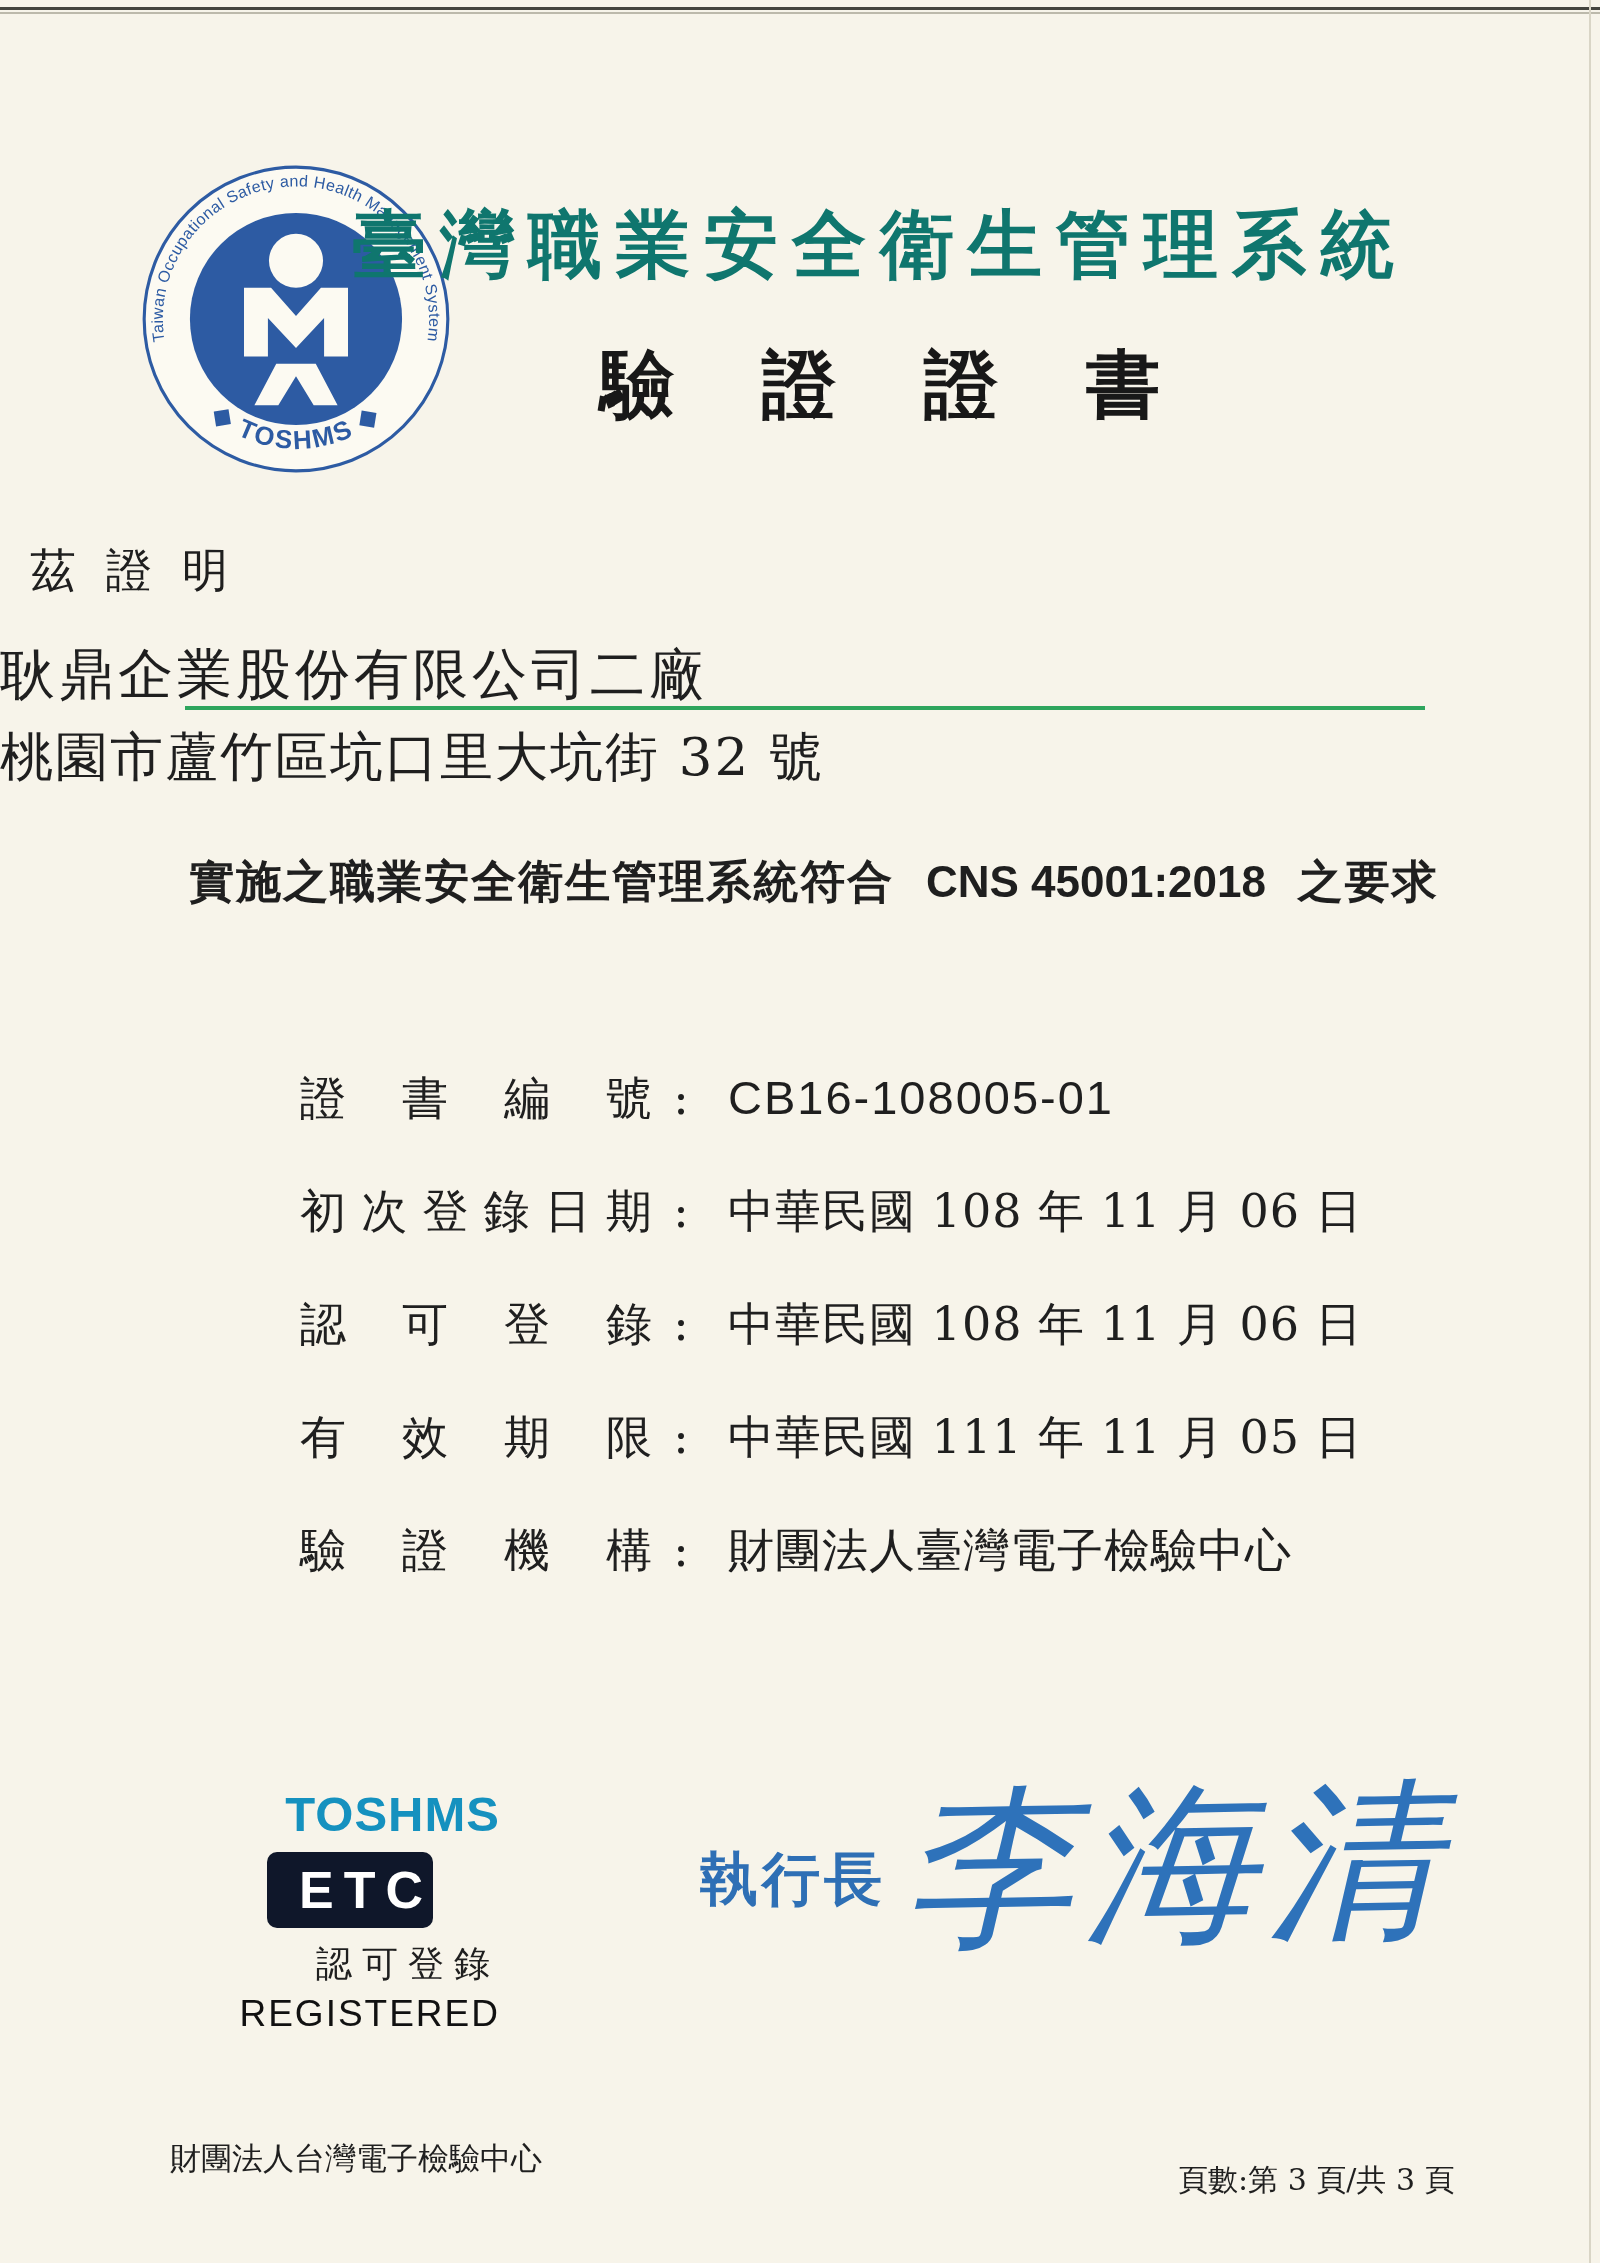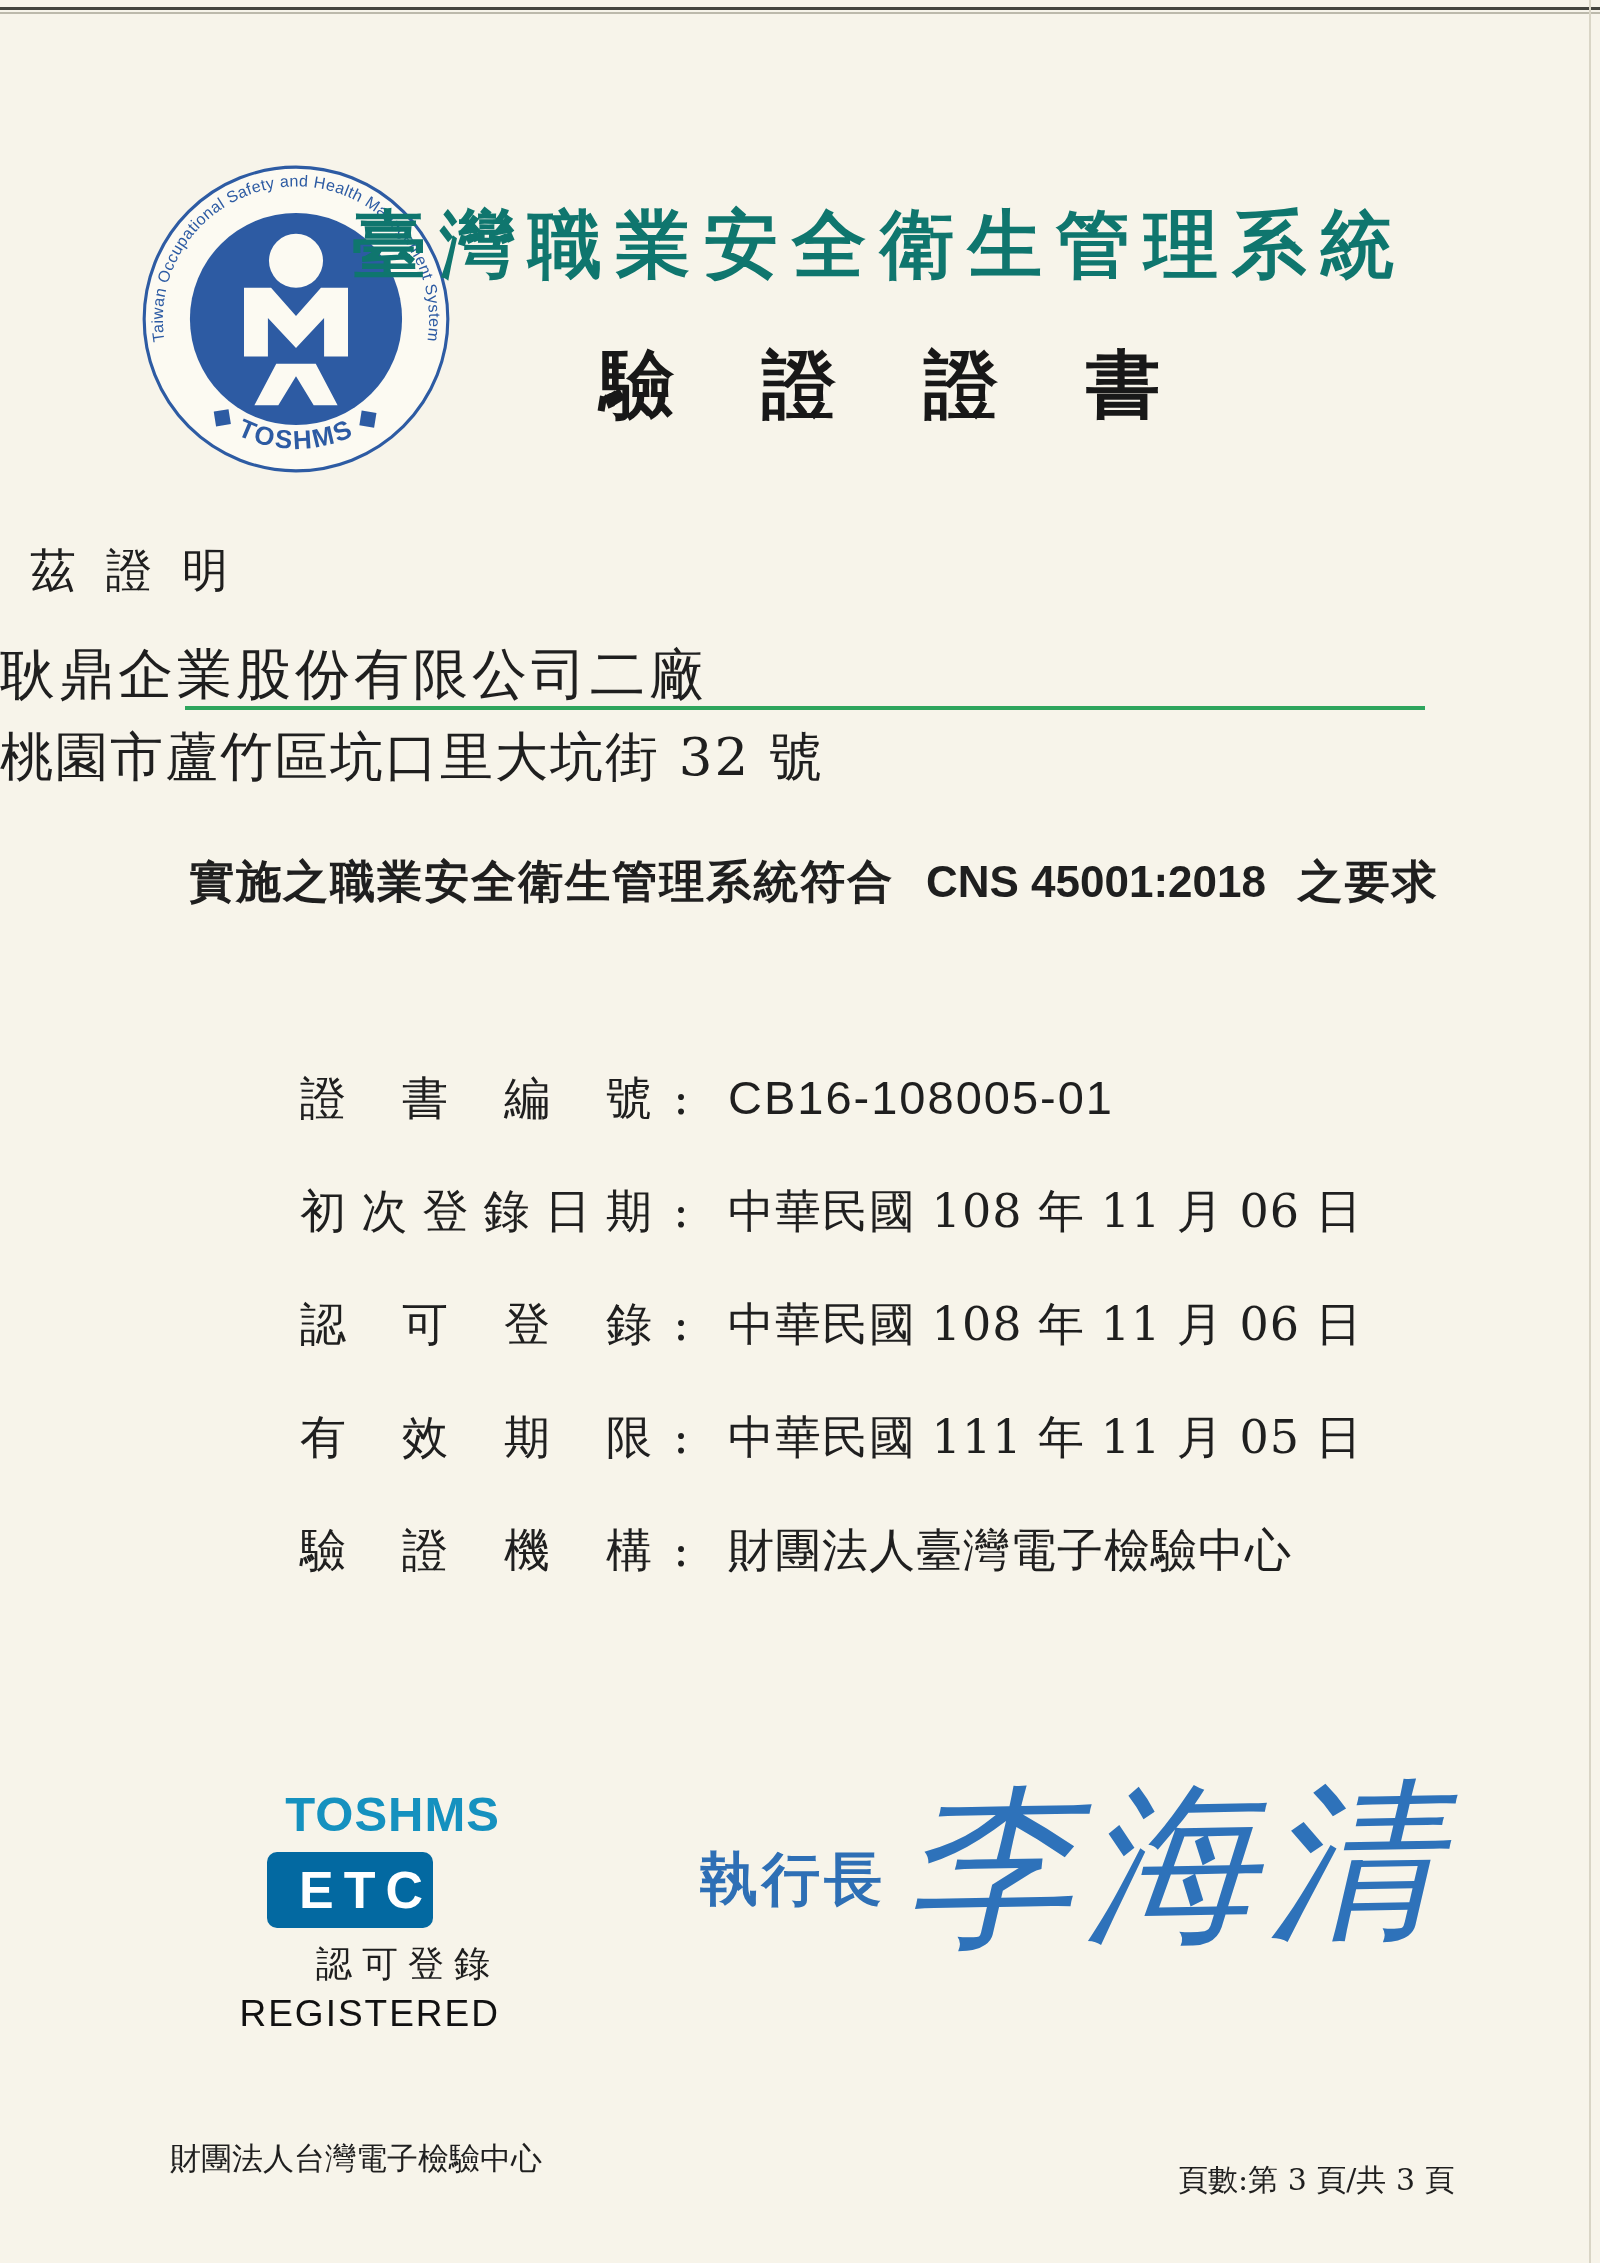--- a/index.html
+++ b/index.html
@@ -52,21 +52,21 @@
     font-size:46px; }
   .detail-label { width:352px; text-align:justify; text-align-last:justify; }
   .detail-sep { width:58px; text-align:center; }
   .detail-value { margin-left:18px; white-space:nowrap; letter-spacing:1px; }
   .detail-value.code { font-family:"Liberation Sans",sans-serif; font-size:47px; letter-spacing:2px; }
 
   
   .reg-mark { position:absolute; left:200px; top:1786px; width:300px; text-align:right; }
   .reg-brand { font-family:"Liberation Sans",sans-serif; font-weight:bold;
     font-size:49px; color:#1591bf; letter-spacing:1px; }
-  .reg-badge { margin:10px auto 0; width:166px; height:76px; background:#0369a1;
+  .reg-badge { margin:10px auto 0; width:166px; height:76px; background:#0f172a;
     border-radius:10px; color:#ffffff; font-family:"Liberation Sans",sans-serif;
     font-weight:bold; font-size:52px; line-height:76px; letter-spacing:10px; text-indent:10px; }
   .reg-approval { margin-top:12px; font-size:36px; letter-spacing:10px; text-indent:10px; }
   .reg-registered { margin-top:4px; font-family:"Liberation Sans",sans-serif;
     font-size:37px; letter-spacing:2px; color:#111; }
 
   
   .signature { position:absolute; left:700px; top:1770px; display:flex; align-items:center; }
   .sig-title { font-size:58px; font-weight:bold; color:#2e6fb5; letter-spacing:4px;
     margin-top:30px; }

